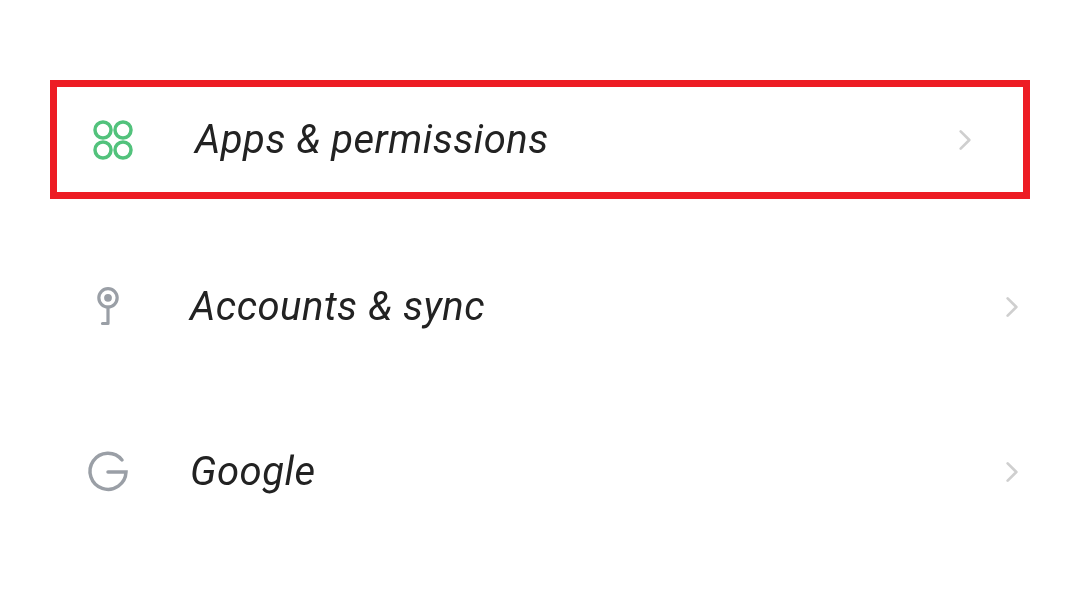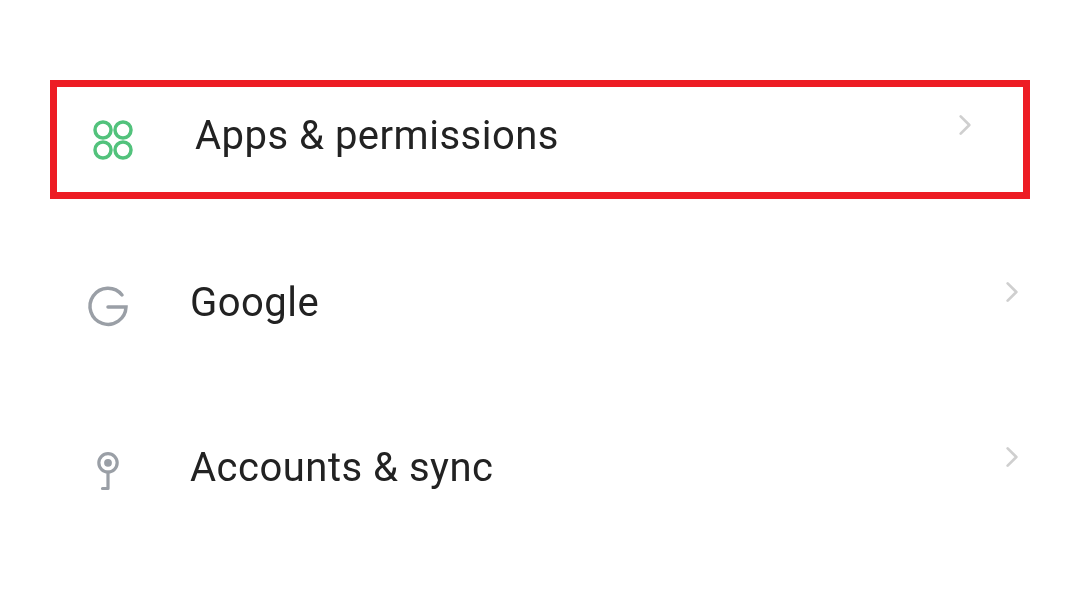--- a/index.html
+++ b/index.html
@@ -13,23 +13,25 @@
       background: #ffffff;
       font-family: -apple-system, BlinkMacSystemFont, "Segoe UI", Roboto, sans-serif;
       padding-top: 80px;
     }
     .settings-list {
       display: flex;
       flex-direction: column;
     }
     .settings-item {
       display: flex;
+      align-items: center;
       padding: 30px 40px 30px 80px;
       cursor: pointer;
       position: relative;
+      font-style: italic;
     }
     .settings-item.highlighted {
       border: 7px solid #ed1c24;
       margin: 0 50px;
       padding: 25px 30px 25px 28px;
     }
     .settings-item:not(.highlighted) {
       margin-top: 50px;
     }
     .icon-wrap {
@@ -73,45 +75,45 @@
     <span class="item-label">Apps &amp; permissions</span>
     <div class="chevron">
       <svg viewBox="0 0 24 24" width="26" height="26">
         <path d="M8 4 L16 12 L8 20" fill="none" stroke="#cfcfcf" stroke-width="2.5" stroke-linecap="round" stroke-linejoin="round"></path>
       </svg>
     </div>
   </div>
 
   <div class="settings-item">
     <div class="icon-wrap">
-      <svg viewBox="0 0 48 48" width="48" height="48">
-        <g fill="none" stroke="#9a9fa6" stroke-width="3.5" stroke-linecap="round">
-          <path d="M 38 12 A 18 18 0 1 0 42 24 L 24 24"></path>
-        </g>
-      </svg>
-    </div>
-    <span class="item-label">Google</span>
-    <div class="chevron">
-      <svg viewBox="0 0 24 24" width="26" height="26">
-        <path d="M8 4 L16 12 L8 20" fill="none" stroke="#cfcfcf" stroke-width="2.5" stroke-linecap="round" stroke-linejoin="round"></path>
-      </svg>
-    </div>
-  </div>
-
-  <div class="settings-item">
-    <div class="icon-wrap">
       <svg viewBox="0 0 48 48" width="44" height="52">
         <g fill="none" stroke="#9a9fa6" stroke-width="3.5" stroke-linecap="round" stroke-linejoin="round">
           <circle cx="24" cy="14" r="10"></circle>
           <circle cx="24" cy="14" r="2.5" fill="#9a9fa6"></circle>
           <path d="M24 24 L24 42 L18 42"></path>
         </g>
       </svg>
     </div>
     <span class="item-label">Accounts &amp; sync</span>
     <div class="chevron">
       <svg viewBox="0 0 24 24" width="26" height="26">
         <path d="M8 4 L16 12 L8 20" fill="none" stroke="#cfcfcf" stroke-width="2.5" stroke-linecap="round" stroke-linejoin="round"></path>
       </svg>
     </div>
   </div>
 
+  <div class="settings-item">
+    <div class="icon-wrap">
+      <svg viewBox="0 0 48 48" width="48" height="48">
+        <g fill="none" stroke="#9a9fa6" stroke-width="3.5" stroke-linecap="round">
+          <path d="M 38 12 A 18 18 0 1 0 42 24 L 24 24"></path>
+        </g>
+      </svg>
+    </div>
+    <span class="item-label">Google</span>
+    <div class="chevron">
+      <svg viewBox="0 0 24 24" width="26" height="26">
+        <path d="M8 4 L16 12 L8 20" fill="none" stroke="#cfcfcf" stroke-width="2.5" stroke-linecap="round" stroke-linejoin="round"></path>
+      </svg>
+    </div>
+  </div>
+
 </div>
 
 </body></html>

